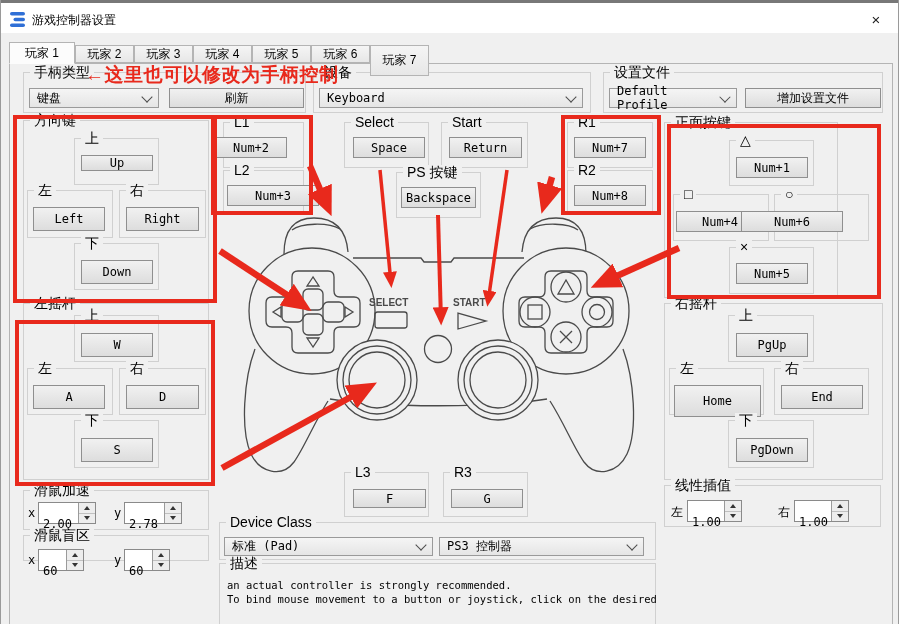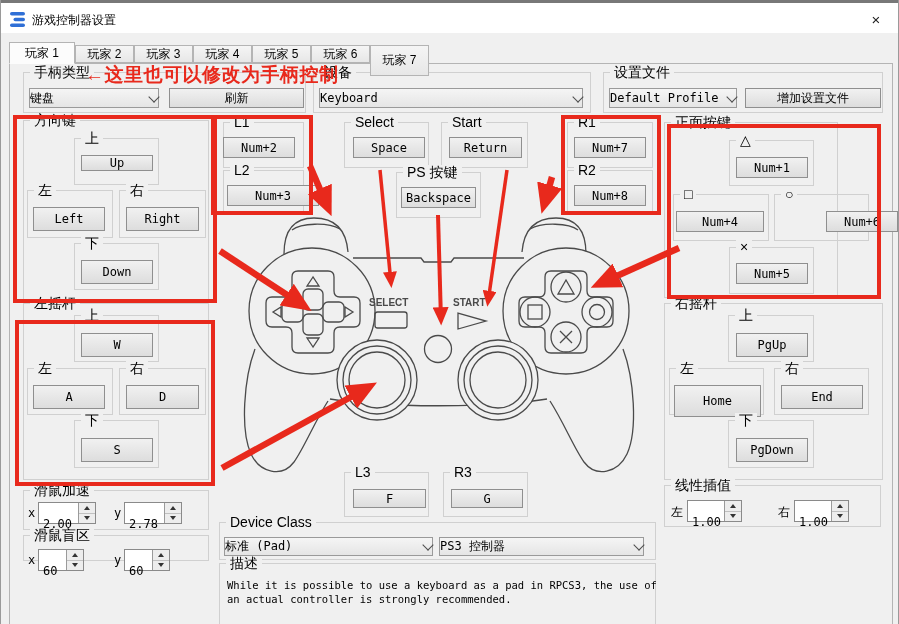--- a/index.html
+++ b/index.html
@@ -17,21 +17,21 @@
   .tab.sel{background:#fcfcfc;border-bottom:1px solid #fcfcfc;z-index:3}
   .pageframe{position:absolute;left:8px;top:63px;width:884px;height:565px;
              border:1px solid #b4b4b4;box-sizing:border-box;z-index:0}
   .grp{position:absolute;border:1px solid #d0d0d0;box-sizing:border-box;z-index:1}
   .glabel{position:absolute;top:-8px;left:6px;background:#f0f0f0;padding:0 4px;font-size:14px;
           line-height:15px;color:#000;white-space:nowrap}
   .kbtn{position:absolute;background:linear-gradient(#f1f1f1,#dddddd);border:1px solid #8f8f8f;
         font-family:"DejaVu Sans Mono","Liberation Mono",monospace;font-size:12px;color:#000;
         display:flex;align-items:center;justify-content:center;box-sizing:border-box;z-index:1}
   .combo{position:absolute;background:linear-gradient(#f5f5f5,#e5e5e5);border:1px solid #9a9a9a;
-         display:flex;align-items:center;padding:0 0;box-sizing:border-box;z-index:1;
+         display:flex;align-items:center;padding:0 7px;box-sizing:border-box;z-index:1;
          font-family:"DejaVu Sans Mono","DejaVu Sans",monospace;font-size:12px;color:#000}
   .chev{width:7px;height:7px;border-right:1.6px solid #4d4d4d;border-bottom:1.6px solid #4d4d4d;
         transform:rotate(45deg);margin-left:auto;margin-top:-3px}
   .spin{position:absolute;background:#fff;border:1px solid #8a8a8a;display:flex;box-sizing:border-box;
         font-family:"DejaVu Sans Mono","Liberation Mono",monospace;font-size:12px;z-index:1}
   .spin-val{flex:1;padding:14px 0 0 4px}
   .spin-btns{width:16px;display:flex;flex-direction:column;border-left:1px solid #9a9a9a;background:#ededed}
   .su,.sd{flex:1;display:flex;align-items:center;justify-content:center}
   .su{border-bottom:1px solid #c0c0c0}
   .su::after{content:"";border-left:3.5px solid transparent;border-right:3.5px solid transparent;border-bottom:4px solid #333}
@@ -170,21 +170,21 @@
   <span class="spin-val">60</span>
   <span class="spin-btns">
       <span class="su"></span>
       <span class="sd"></span>
     </span>
 </div>
 
 <div class="grp" style="left:222px;top:122px;width:81px;height:46px">
     <span class="glabel">L1</span>
   </div>
-<div class="kbtn" style="left:222px;top:137px;width:72px;height:21px">Num+2</div>
+<div class="kbtn" style="left:214px;top:137px;width:72px;height:21px">Num+2</div>
 <div class="grp" style="left:222px;top:170px;width:81px;height:42px">
     <span class="glabel">L2</span>
   </div>
 <div class="kbtn" style="left:226px;top:185px;width:92px;height:21px">Num+3</div>
 
 <div class="grp" style="left:343px;top:122px;width:85px;height:46px">
     <span class="glabel">Select</span>
   </div>
 <div class="kbtn" style="left:352px;top:137px;width:72px;height:21px">Space</div>
 <div class="grp" style="left:440px;top:122px;width:87px;height:46px">
@@ -212,21 +212,21 @@
     <span class="glabel">△</span>
   </div>
 <div class="kbtn" style="left:735px;top:157px;width:72px;height:21px">Num+1</div>
 <div class="grp" style="left:672px;top:194px;width:96px;height:47px">
     <span class="glabel">□</span>
   </div>
 <div class="kbtn" style="left:675px;top:211px;width:88px;height:21px">Num+4</div>
 <div class="grp" style="left:773px;top:194px;width:95px;height:47px">
     <span class="glabel">○</span>
   </div>
-<div class="kbtn" style="left:825px;top:211px;width:72px;height:21px">Num+6</div>
+<div class="kbtn" style="left:740px;top:211px;width:102px;height:21px">Num+6</div>
 <div class="grp" style="left:728px;top:247px;width:85px;height:47px">
     <span class="glabel">×</span>
   </div>
 <div class="kbtn" style="left:735px;top:263px;width:72px;height:21px">Num+5</div>
 
 <div class="grp" style="left:663px;top:303px;width:219px;height:177px">
   <span class="glabel">右摇杆</span>
 </div>
 <div class="grp" style="left:727px;top:315px;width:86px;height:47px">
     <span class="glabel">上</span>
@@ -282,22 +282,22 @@
   <span class="chev"></span>
 </div>
 <div class="combo" style="left:438px;top:537px;width:205px;height:19px">
   <span>PS3 控制器</span>
   <span class="chev"></span>
 </div>
 
 <div class="grp" style="left:218px;top:563px;width:437px;height:65px">
   <span class="glabel">描述</span>
   <div style="position:absolute;left:7px;top:14px">
-    <div class="desc-line">While it is possible to use a keyboard as a pad in RPCS3, the use of</div>
     <div class="desc-line">an actual controller is strongly recommended.</div>
+    <div class="desc-line">To bind mouse movement to a button or joystick, click on the desired</div>
   </div>
 </div>
 
 <svg class="diagram" width="899" height="624" viewBox="0 0 899 624">
   <g stroke="#4a4a4a" stroke-width="1.3" fill="none">
 
     <g>
       <path d="M 283,254 C 283,229 294,218 313,218 C 332,218 345,228 347,252" fill="#f0f0f0"></path>
       <path d="M 291,230 C 300,223 327,222 339,229"></path>
     </g>

